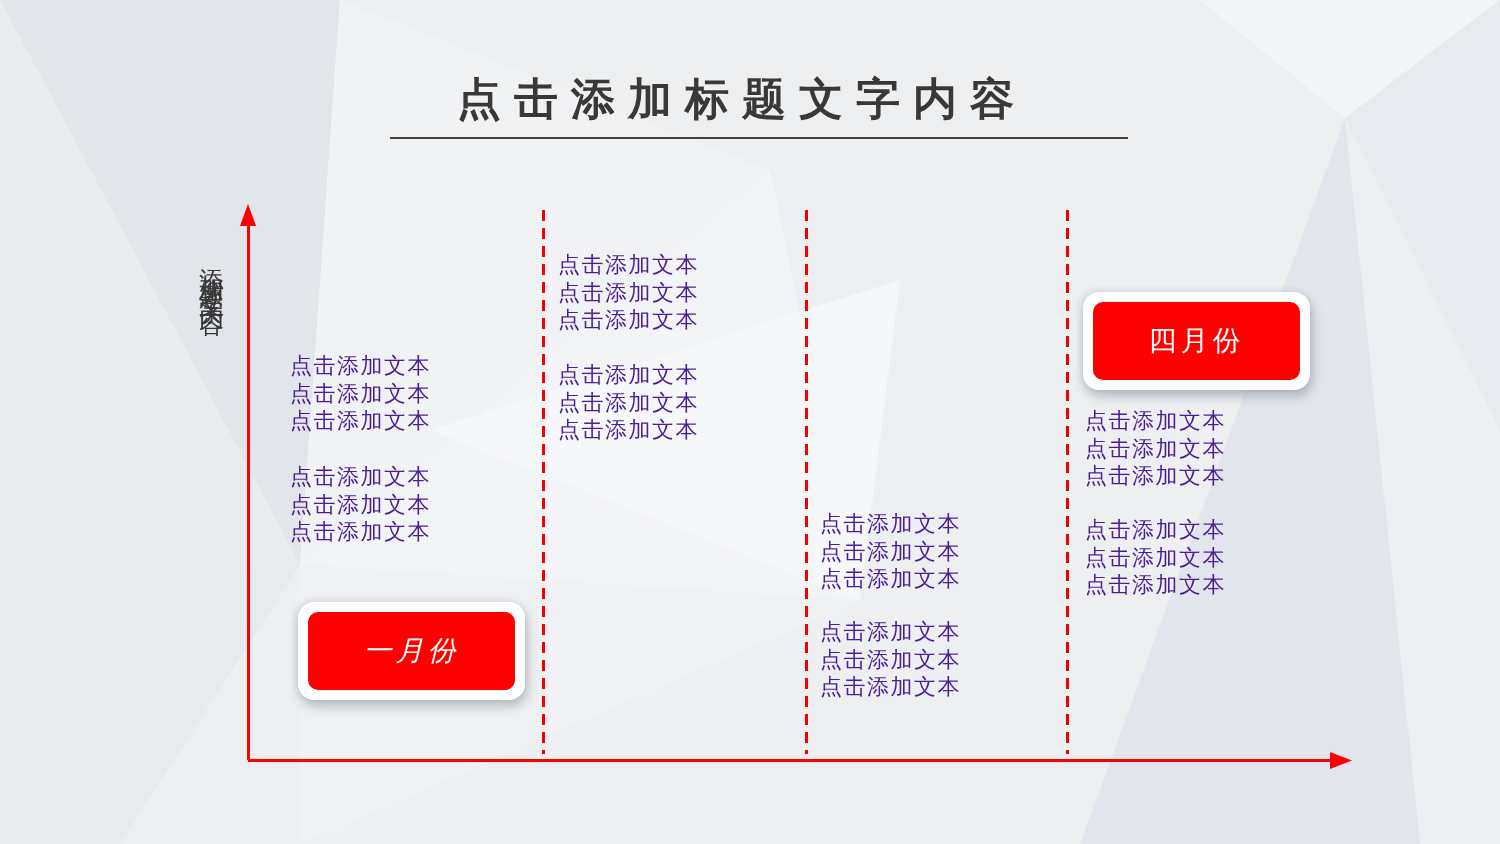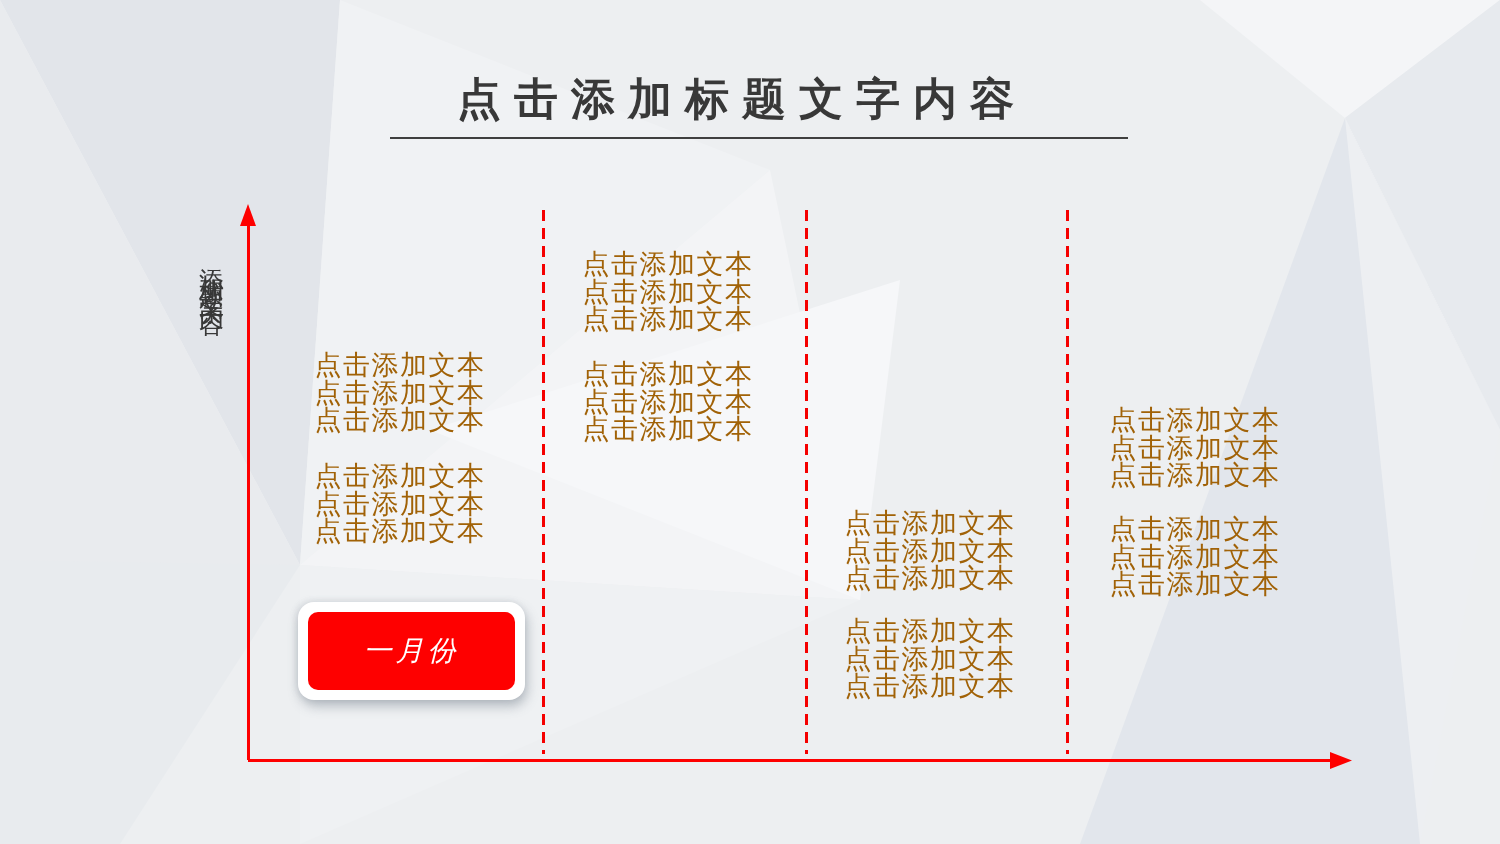--- a/index.html
+++ b/index.html
@@ -25,22 +25,22 @@
   }
 
   .y-label{
     position:absolute;left:196px;top:248px;z-index:2;
     writing-mode:vertical-rl;text-orientation:upright;
     font-size:25px;color:#383838;letter-spacing:6px;font-weight:500;
   }
 
   .tgroup{
     position:absolute;width:220px;z-index:2;
-    text-align:center;color:#a16207;
-    font-size:27px;line-height:27.5px;letter-spacing:1.5px;
+    text-align:left;color:#4c1d95;
+    font-size:22px;line-height:27.5px;letter-spacing:1.5px;
     cursor:default;
   }
   .c1g1{left:290px;top:352px;}
   .c1g2{left:290px;top:463px;}
   .c2g1{left:558px;top:251px;}
   .c2g2{left:558px;top:361px;}
   .c3g1{left:820px;top:510px;}
   .c3g2{left:820px;top:618px;}
   .c4g1{left:1085px;top:407px;}
   .c4g2{left:1085px;top:516px;}
@@ -143,14 +143,19 @@
     <div>点击添加文本</div>
     <div>点击添加文本</div>
     <div>点击添加文本</div>
   </div>
 
   <div class="month-card mc1">
     <div class="month-btn">
       <span>一月份</span>
     </div>
   </div>
+  <div class="month-card mc4">
+    <div class="month-btn">
+      <span>四月份</span>
+    </div>
+  </div>
 
 </div>
 
 </body></html>

